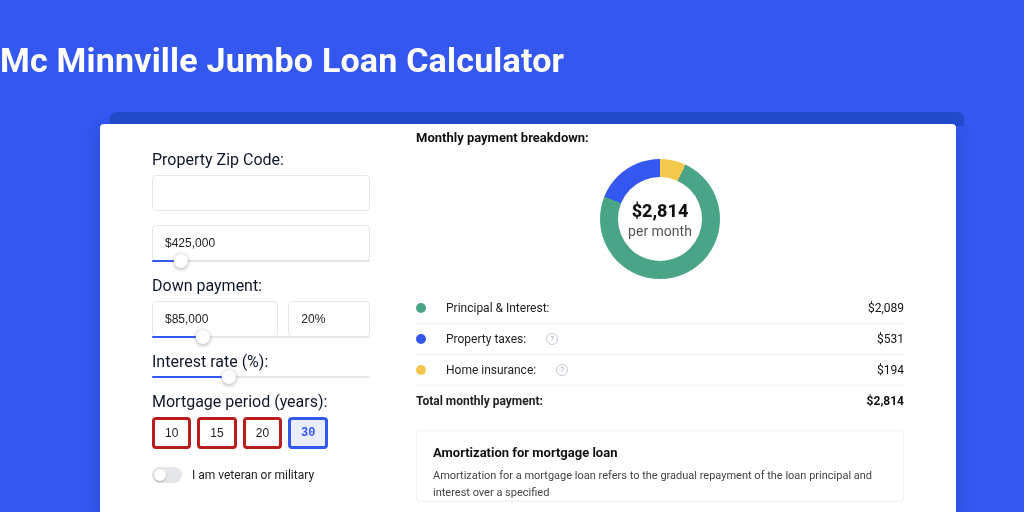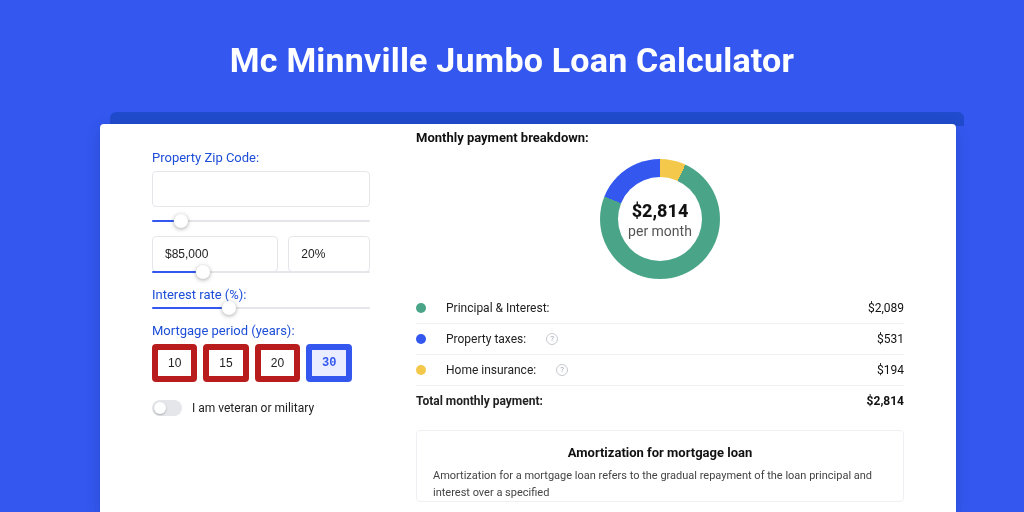--- a/index.html
+++ b/index.html
@@ -8,21 +8,21 @@
     background: #3357ef;
     width: 1024px;
     height: 512px;
     overflow: hidden;
     position: relative;
   }
   .hero-title {
     color: #fff;
     font-size: 34px;
     font-weight: 700;
-    text-align: center;
+    text-align: left;
     padding: 40px 0 28px 0;
     letter-spacing: 0.2px;
   }
   .panel-shadow {
     position: absolute;
     top: 112px;
     left: 110px;
     right: 60px;
     height: 14px;
     background: #204bcc;
@@ -40,22 +40,22 @@
     display: flex;
     overflow: hidden;
   }
   .left-col {
     flex: 0 0 290px;
     padding: 26px 20px 12px 52px;
     font-size: 12px;
     color: #222;
   }
   .field-label {
-    font-size: 13px;
-    color: #1d4ed8;
+    font-size: 16px;
+    color: #0f172a;
     margin-bottom: 6px;
   }
   .field-input {
     width: 100%;
     border: 1px solid #e4e6ea;
     border-radius: 4px;
     padding: 10px 12px;
     font-size: 12px;
     color: #222;
     background:#fff;
@@ -81,21 +81,21 @@
     background: #fff;
     border-radius: 50%;
     box-shadow: 0 1px 4px rgba(0,0,0,0.35);
   }
   .row-2 { display: flex; gap: 10px; }
   .row-2 .field-input:first-child { flex: 1.8; }
   .row-2 .field-input:last-child  { flex: 1; }
 
   .period-row { display: flex; gap: 6px; margin-bottom: 18px; }
   .period-btn {
-    border: 6px solid #b91c1c;
+    border: 3px solid #b91c1c;
     border-radius: 4px;
     padding: 6px 10px;
     font-size: 12px;
     background: #fff;
     color: #222;
     cursor: pointer;
   }
   .period-btn.active {
     background: #e9edff;
     border-color: #3357ef;
@@ -178,47 +178,49 @@
     font-size:8px; color:#9ea2b0; line-height:1;
   }
   .legend-right { color:#111; }
 
   .amort-card {
     margin-top: 14px;
     border: 1px solid #eef0f3;
     border-radius: 4px;
     padding: 14px 16px 0 16px;
   }
-  .amort-title { font-size: 13px; font-weight: 700; color:#111; margin-bottom: 8px; text-align: center; }
+  .amort-title { font-size: 13px; font-weight: 700; color:#111; margin-bottom: 8px; }
   .amort-text  { font-size: 11px; color:#444; line-height:1.5; }
 </style>
 </head>
 <body>
 
 <h1 class="hero-title">Mc Minnville Jumbo Loan Calculator</h1>
 
 <div class="panel-shadow"></div>
 
 <div class="panel">
 
   <div class="left-col">
 
     <div class="field-group">
       <div class="field-label">Property Zip Code:</div>
       <input class="field-input" style="height: 36px;" value="">
     </div>
 
     <div class="field-group">
+      <input class="field-input" value="$425,000" style="">
       <div class="slider-track">
         <div class="slider-fill" style="width:10%"></div>
         <div class="slider-thumb" style="left:10%"></div>
       </div>
     </div>
 
     <div class="field-group">
+      <div class="field-label">Down payment:</div>
       <div class="row-2">
         <input class="field-input" value="$85,000" style="">
         <input class="field-input" value="20%" style="">
       </div>
       <div class="slider-track">
         <div class="slider-fill" style="width:20%"></div>
         <div class="slider-thumb" style="left:20%"></div>
       </div>
     </div>
 

